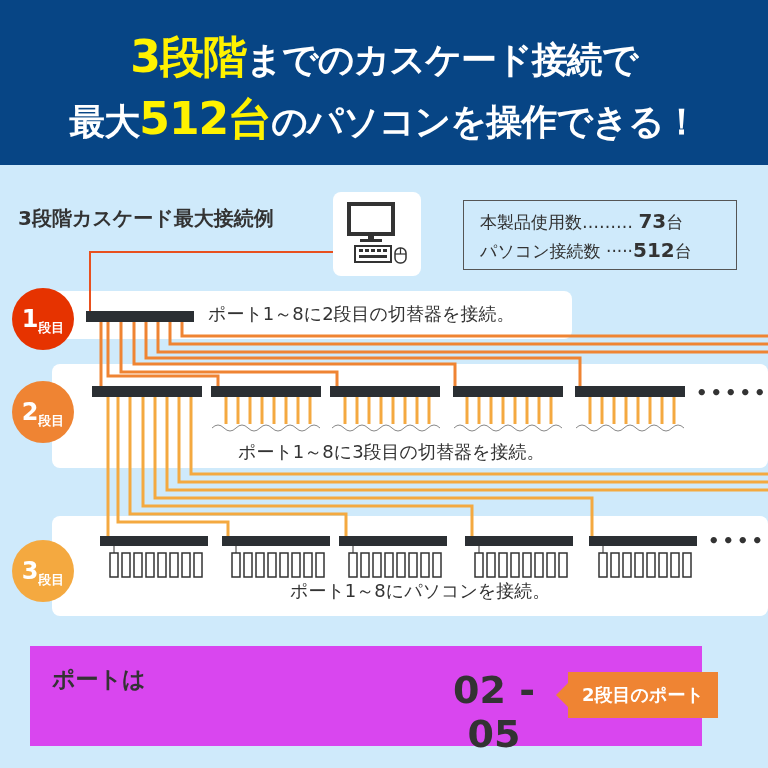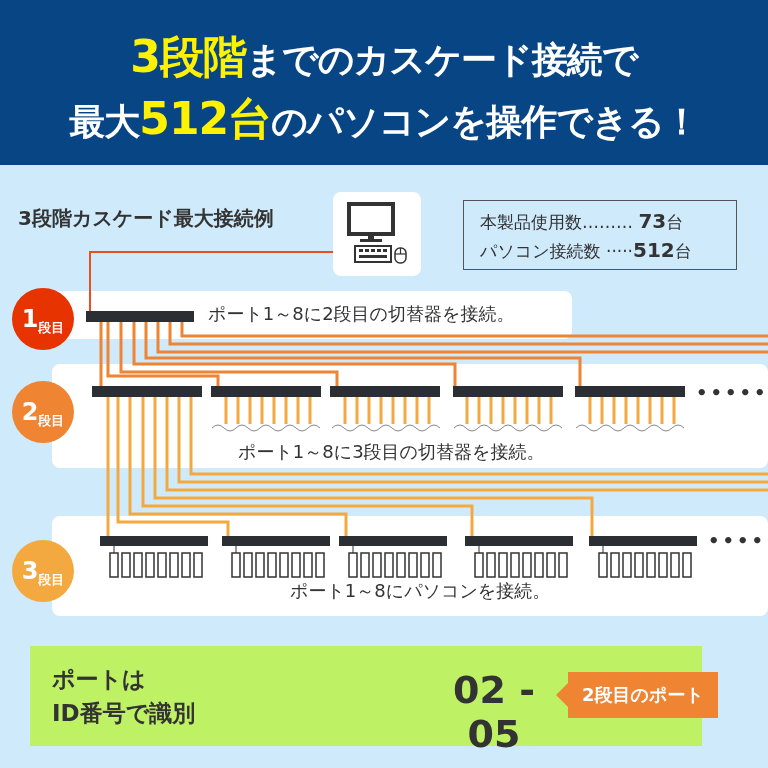--- a/index.html
+++ b/index.html
@@ -15,21 +15,21 @@
   .count-box { position: absolute; left: 463px; top: 200px; width: 274px; height: 70px; border: 1px solid #555; background: #cfeafb; padding: 6px 8px 0 16px; }
   .count-row { font-size: 17px; color: #333; line-height: 28px; white-space: nowrap; }
   .count-row b { font-size: 20px; }
   .stage-panel { position: absolute; background: #fff; border-radius: 8px; }
   .stage-text { position: absolute; font-size: 18px; font-weight: normal; color: #333; white-space: nowrap; }
   .badge { position: absolute; width: 62px; height: 62px; border-radius: 50%; color: #fff; font-weight: bold; display: flex; align-items: center; justify-content: center; }
   .badge .n { font-size: 24px; }
   .badge .s { font-size: 13px; margin-top: 17px; }
   .diagram { position: absolute; left: 0; top: 0; }
   .dots { position: absolute; font-size: 18px; color: #333; letter-spacing: 3px; font-weight: bold; }
-  .id-box { position: absolute; left: 30px; top: 646px; width: 672px; height: 100px; background: #bef264; }
+  .id-box { position: absolute; left: 30px; top: 646px; width: 672px; height: 100px; background: #d946ef; }
   .id-label { position: absolute; left: 22px; top: 16px; font-size: 23px; font-weight: bold; color: #333; line-height: 34px; }
   .tag { position: absolute; top: 26px; height: 46px; color: #fff; font-size: 18px; font-weight: bold; display: flex; align-items: center; justify-content: center; }
   .tag.t1 { left: 212px; width: 176px; background: #e63300; }
   .tag.t2 { left: 538px; width: 150px; background: #ef8433; }
   .tag.t1::after { content: ""; position: absolute; right: -12px; top: 11px; border-left: 12px solid #e63300; border-top: 12px solid transparent; border-bottom: 12px solid transparent; }
   .tag.t2::before { content: ""; position: absolute; left: -12px; top: 11px; border-right: 12px solid #ef8433; border-top: 12px solid transparent; border-bottom: 12px solid transparent; }
   .id-code { position: absolute; left: 392px; top: 22px; width: 144px; text-align: center; font-size: 38px; font-weight: bold; color: #333; }
 </style>
 </head>
 <body>
@@ -240,17 +240,16 @@
     <span class="s">段目</span>
 </div>
 <div class="badge" style="left:12px; top:540px; background:#f4a940;">
   <span class="n">3</span>
     <span class="s">段目</span>
 </div>
 
 <div class="id-box">
   <div class="id-label">
     <div>ポートは</div>
-    <div>ID番号で識別</div>
   </div>
   <div class="id-code">02 - 05</div>
   <div class="tag t2">2段目のポート</div>
 </div>
 
 </body></html>

